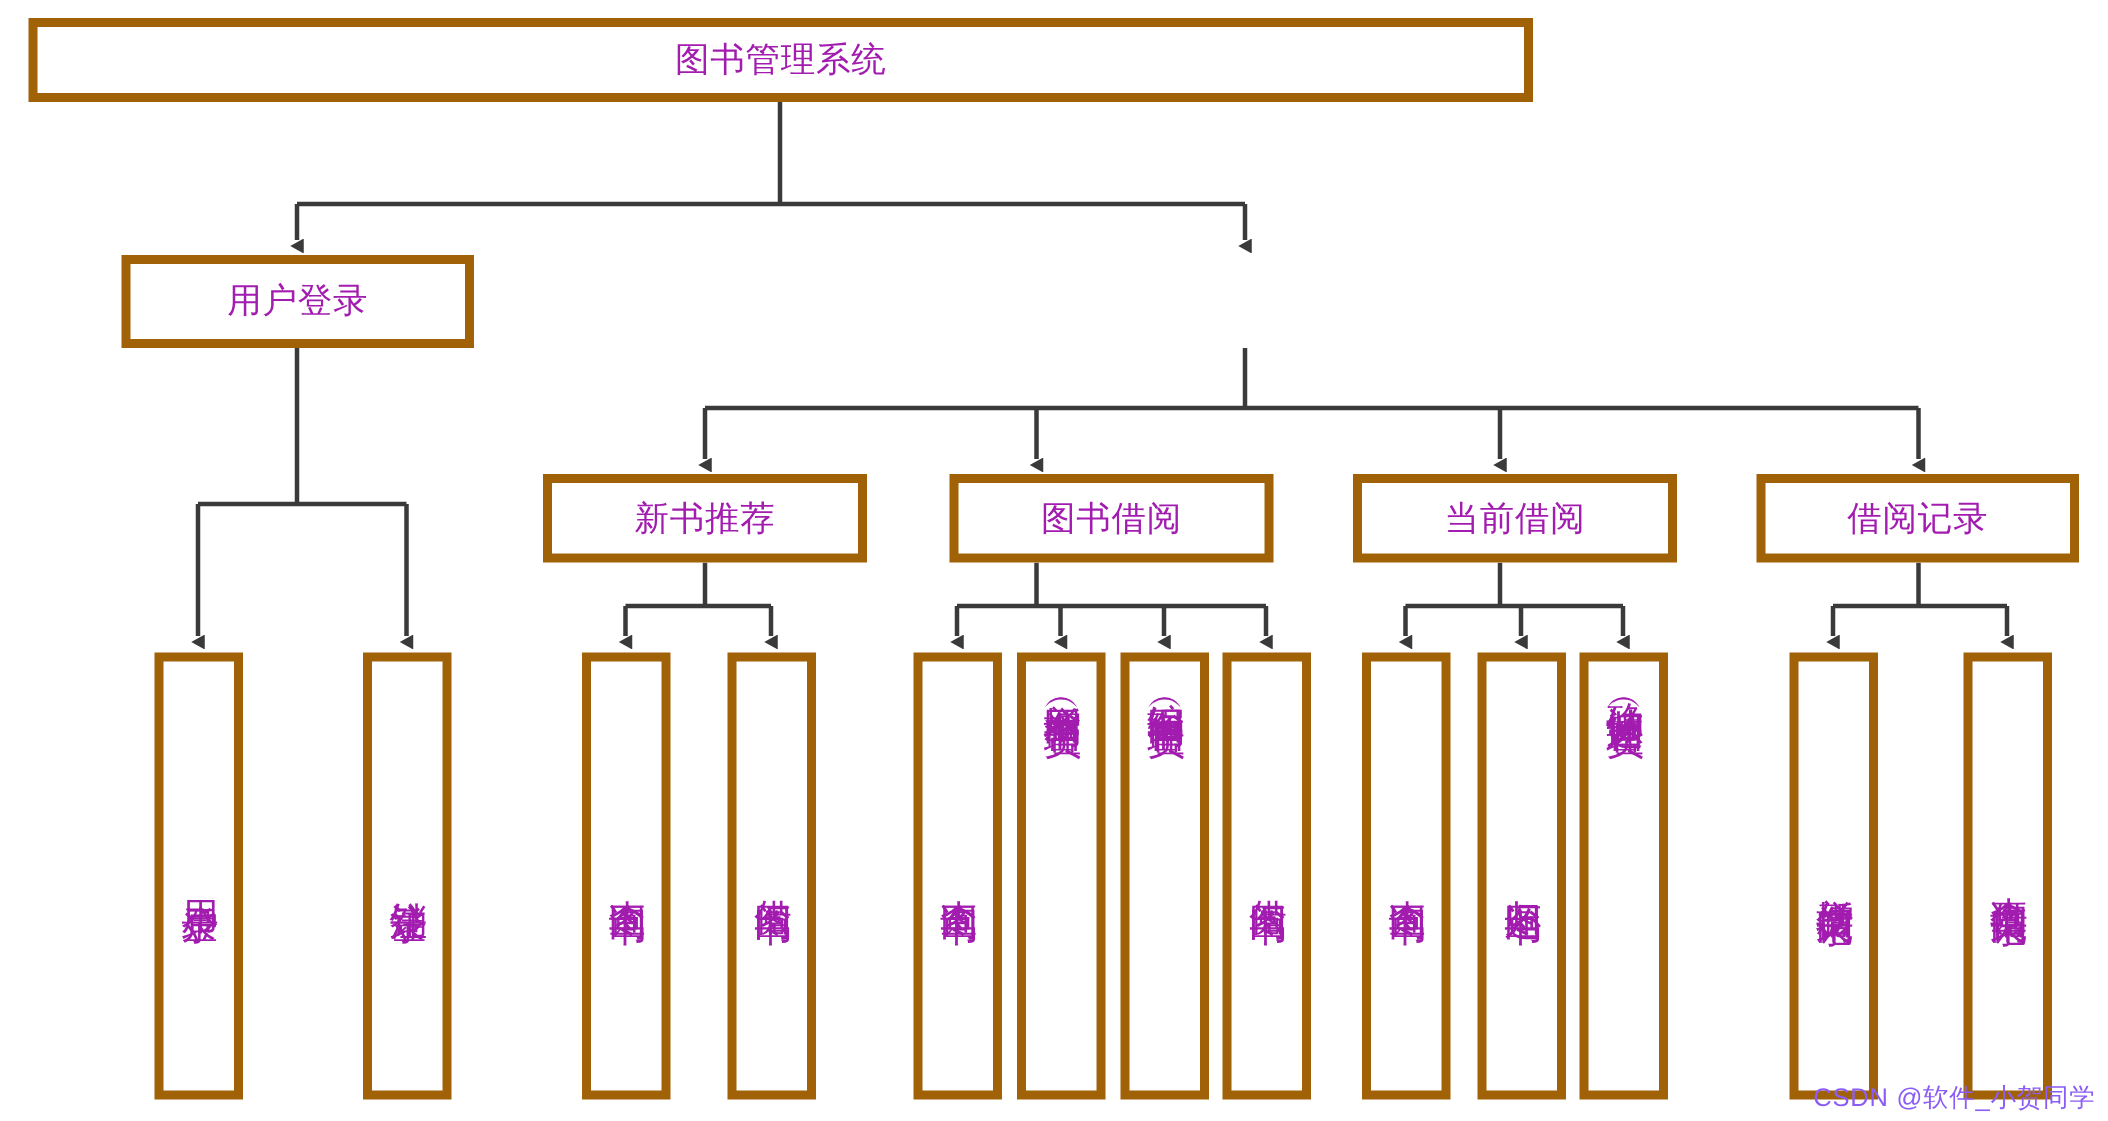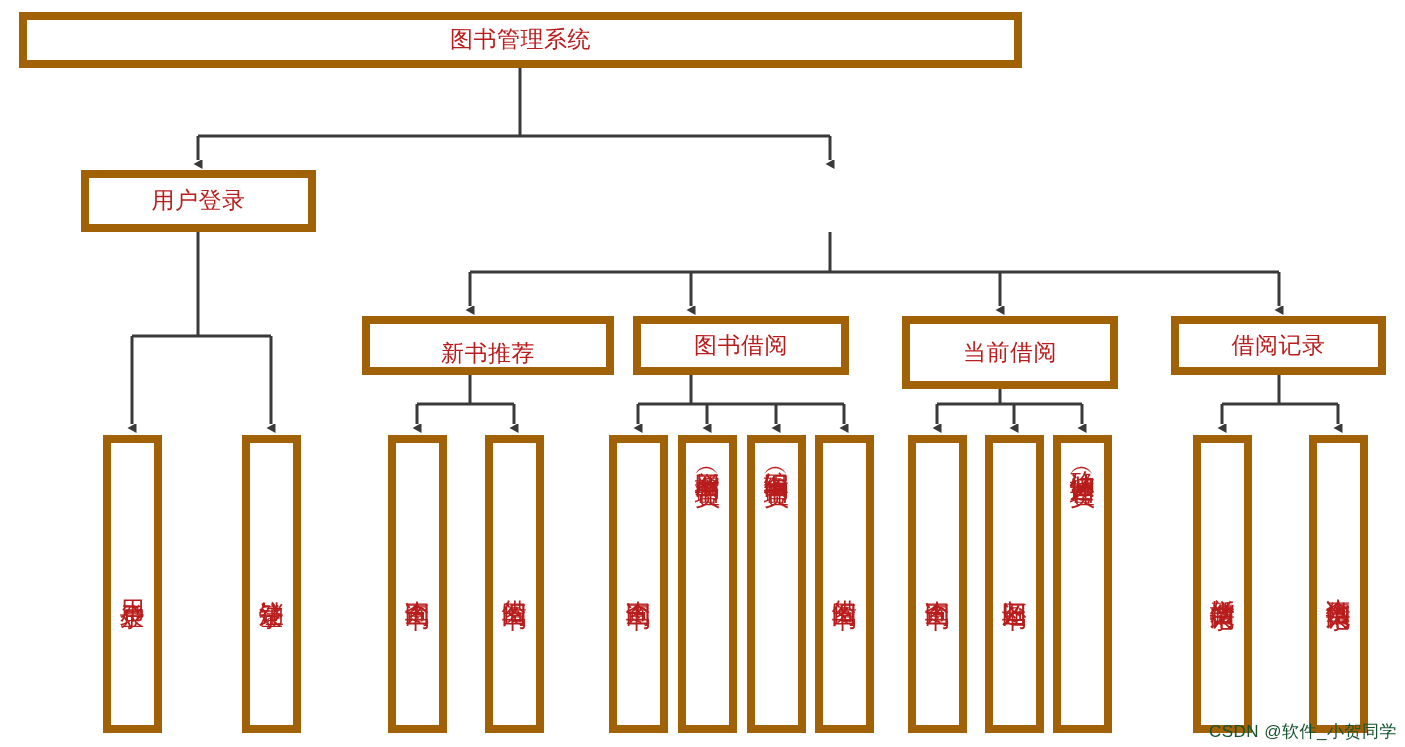--- a/index.html
+++ b/index.html
@@ -23,25 +23,25 @@
     left: 0;
     top: 0;
     width: 1405px;
     height: 747px;
     pointer-events: none;
   }
   .node {
     position: absolute;
     box-sizing: border-box;
     background: #ffffff;
-    border: 8px solid #a16207;
+    border: 6px solid #a16207;
     display: flex;
     align-items: center;
     justify-content: center;
-    color: #b91c1c;
+    color: #a21caf;
   }
   .node .label {
     display: block;
     text-align: center;
     line-height: 1.18;
     letter-spacing: 0.5px;
   }
   
   .node.horiz .label {
     font-size: 23px;
@@ -66,21 +66,21 @@
   }
   .node.vert.centered {
     align-items: center;
     padding-top: 0;
   }
   #watermark {
     position: absolute;
     right: 8px;
     bottom: 4px;
     font-size: 17px;
-    color: #14532d;
+    color: #8b5cf6;
     letter-spacing: 0.5px;
     white-space: nowrap;
     user-select: none;
   }
 </style>
 </head>
 <body>
 
 <div id="diagram-root">
 
@@ -135,27 +135,27 @@
   </svg>
 
   <div class="node horiz root" style="left:19px; top:12px; width:1003px; height:56px;">
     <span class="label">图书管理系统</span>
   </div>
 
   <div class="node horiz" style="left:81px; top:170px; width:235px; height:62px;">
     <span class="label">用户登录</span>
   </div>
 
-  <div class="node horiz" style="left:362px; top:316px; width:252px; height:59px;align-items:flex-end;">
+  <div class="node horiz" style="left:362px; top:316px; width:216px; height:59px;">
     <span class="label">新书推荐</span>
   </div>
   <div class="node horiz" style="left:633px; top:316px; width:216px; height:59px;align-items:center;">
     <span class="label">图书借阅</span>
   </div>
-  <div class="node horiz" style="left:902px; top:316px; width:216px; height:73px;">
+  <div class="node horiz" style="left:902px; top:316px; width:216px; height:59px;">
     <span class="label">当前借阅</span>
   </div>
   <div class="node horiz" style="left:1171px; top:316px; width:215px; height:59px;">
     <span class="label">借阅记录</span>
   </div>
 
   <div class="node vert centered" style="left:103px; top:435px; width:59px; height:298px;">
     <span class="label">用户登录</span>
   </div>
   <div class="node vert centered" style="left:242px; top:435px; width:59px; height:298px;">

